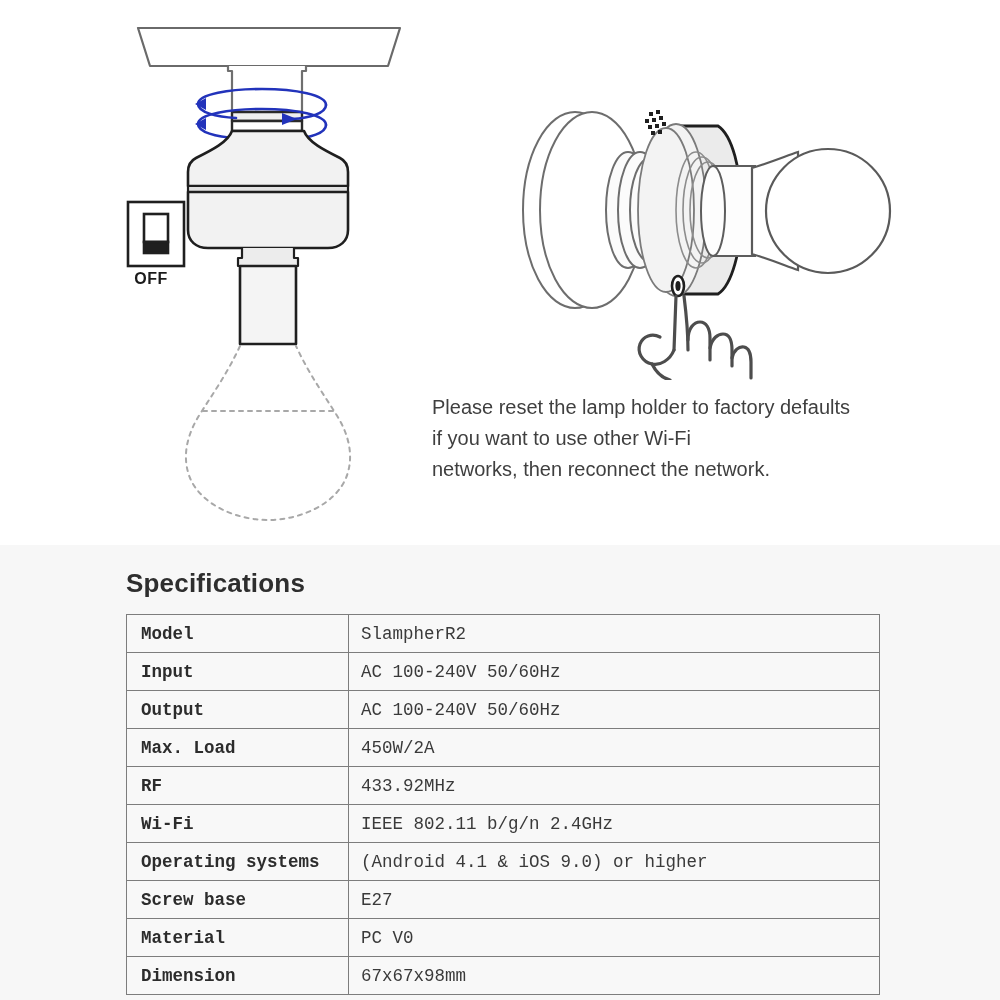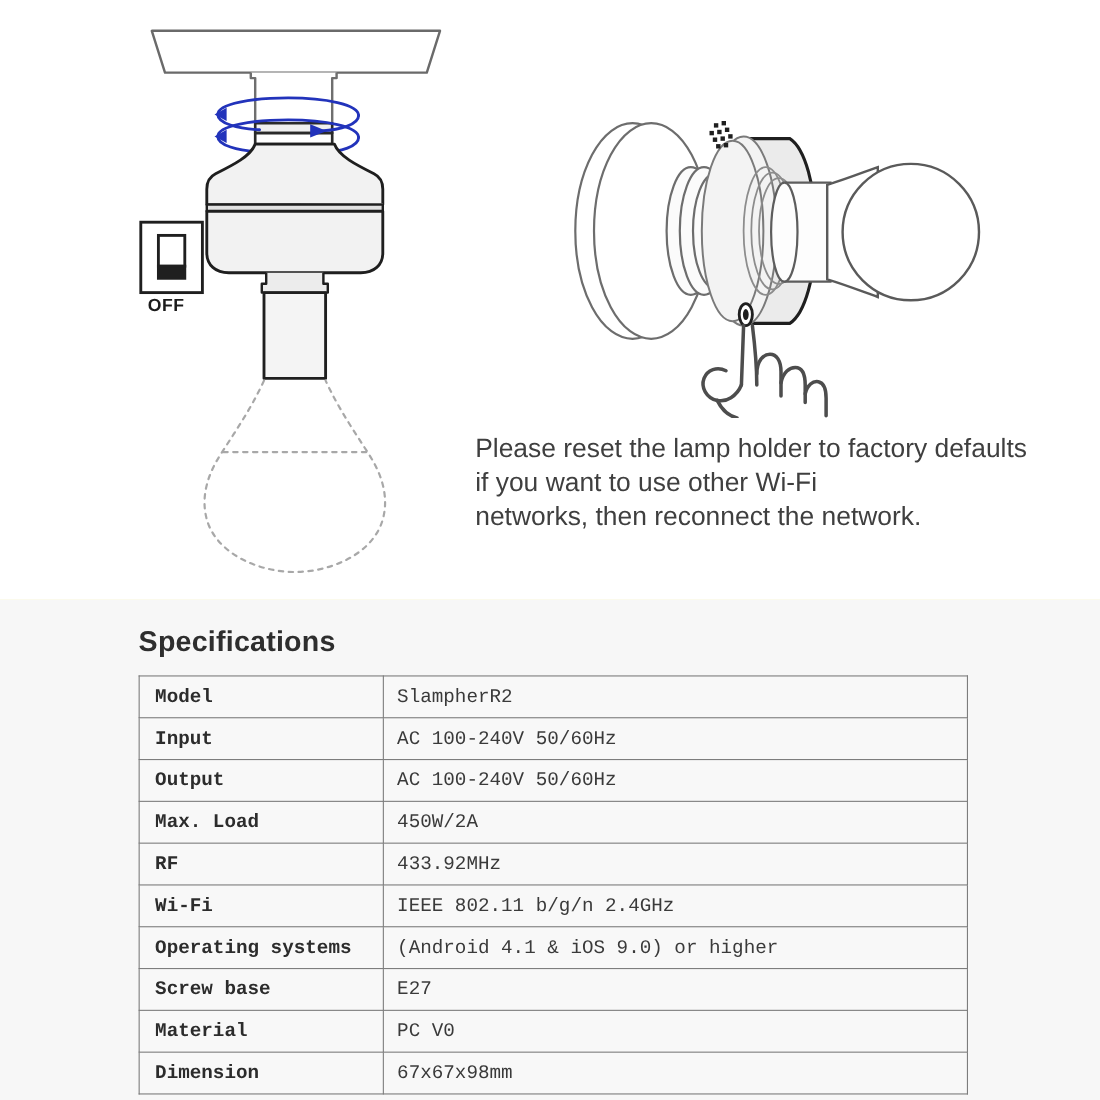--- a/index.html
+++ b/index.html
@@ -9,21 +9,21 @@
   }
   body {
     font-family: "Liberation Sans", sans-serif;
     -webkit-font-smoothing: antialiased;
   }
   #page {
     position: relative;
     width: 1000px;
     height: 1000px;
     overflow: hidden;
-    background: #fef9c3;
+    background: #fca5a5;
   }
 
   
   #illustration-section {
     position: absolute;
     left: 0; top: 0;
     width: 1000px;
     height: 545px;
     background: #ffffff;
   }
@@ -44,21 +44,21 @@
     color: #1b1b1b;
     letter-spacing: 0.5px;
   }
 
   
   #instruction-text {
     position: absolute;
     left: 432px;
     top: 392px;
     width: 500px;
-    font-size: 24px;
+    font-size: 20px;
     line-height: 31px;
     color: #3f3f3f;
     font-weight: normal;
   }
   #instruction-text .line { display: block; white-space: nowrap; }
 
   
   #spec-section {
     position: absolute;
     left: 0; top: 545px;

